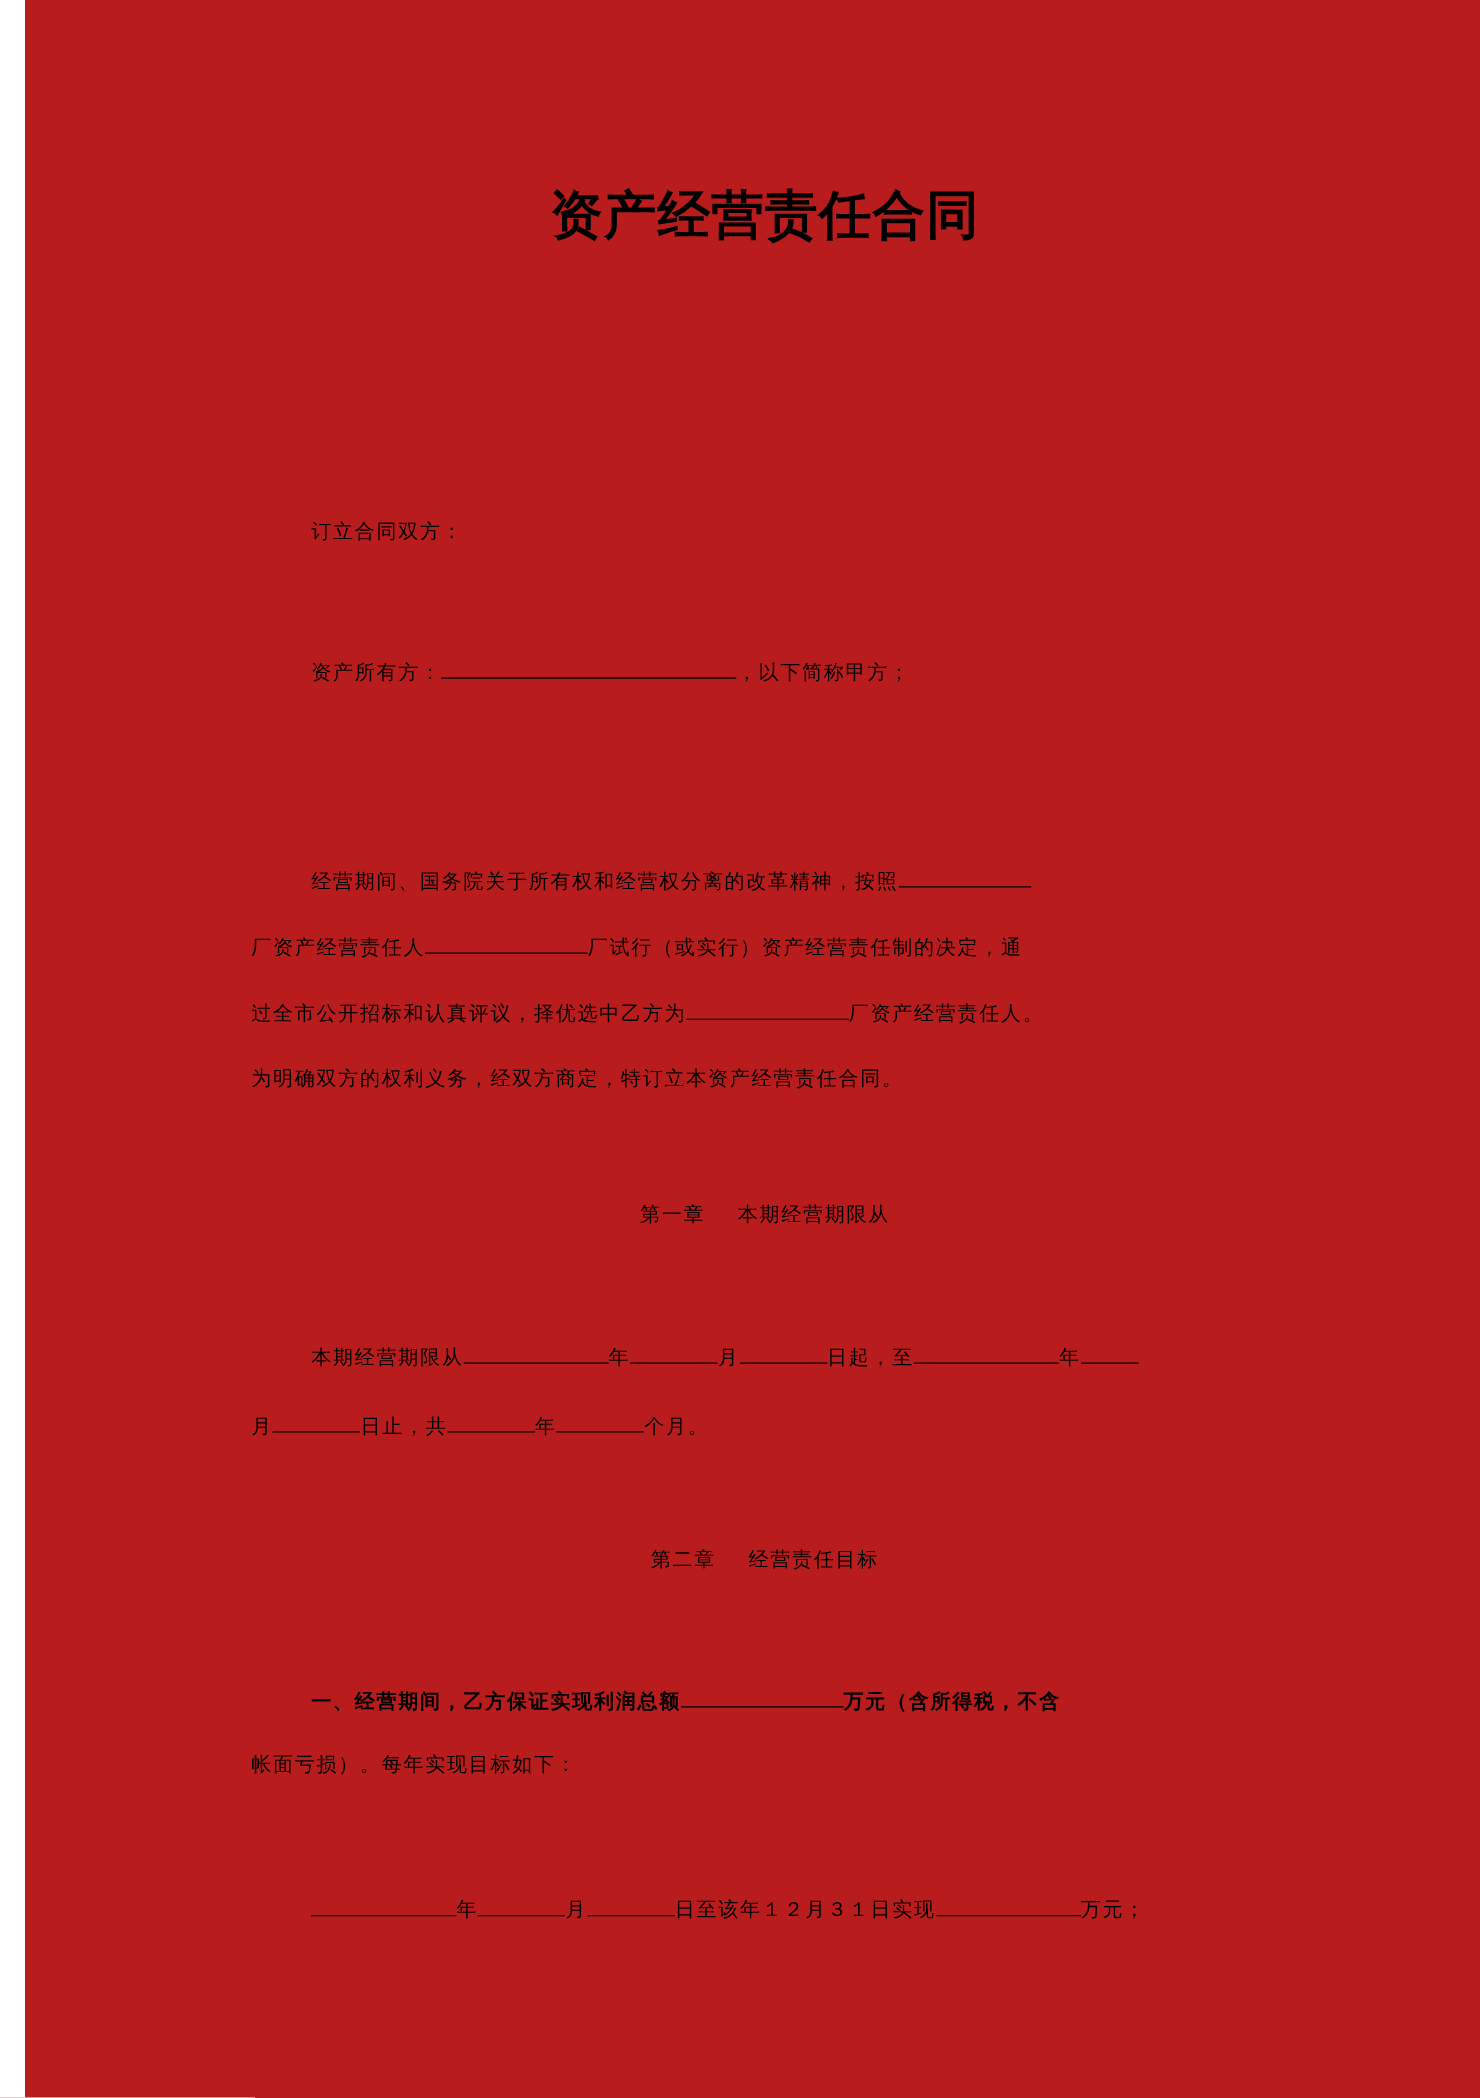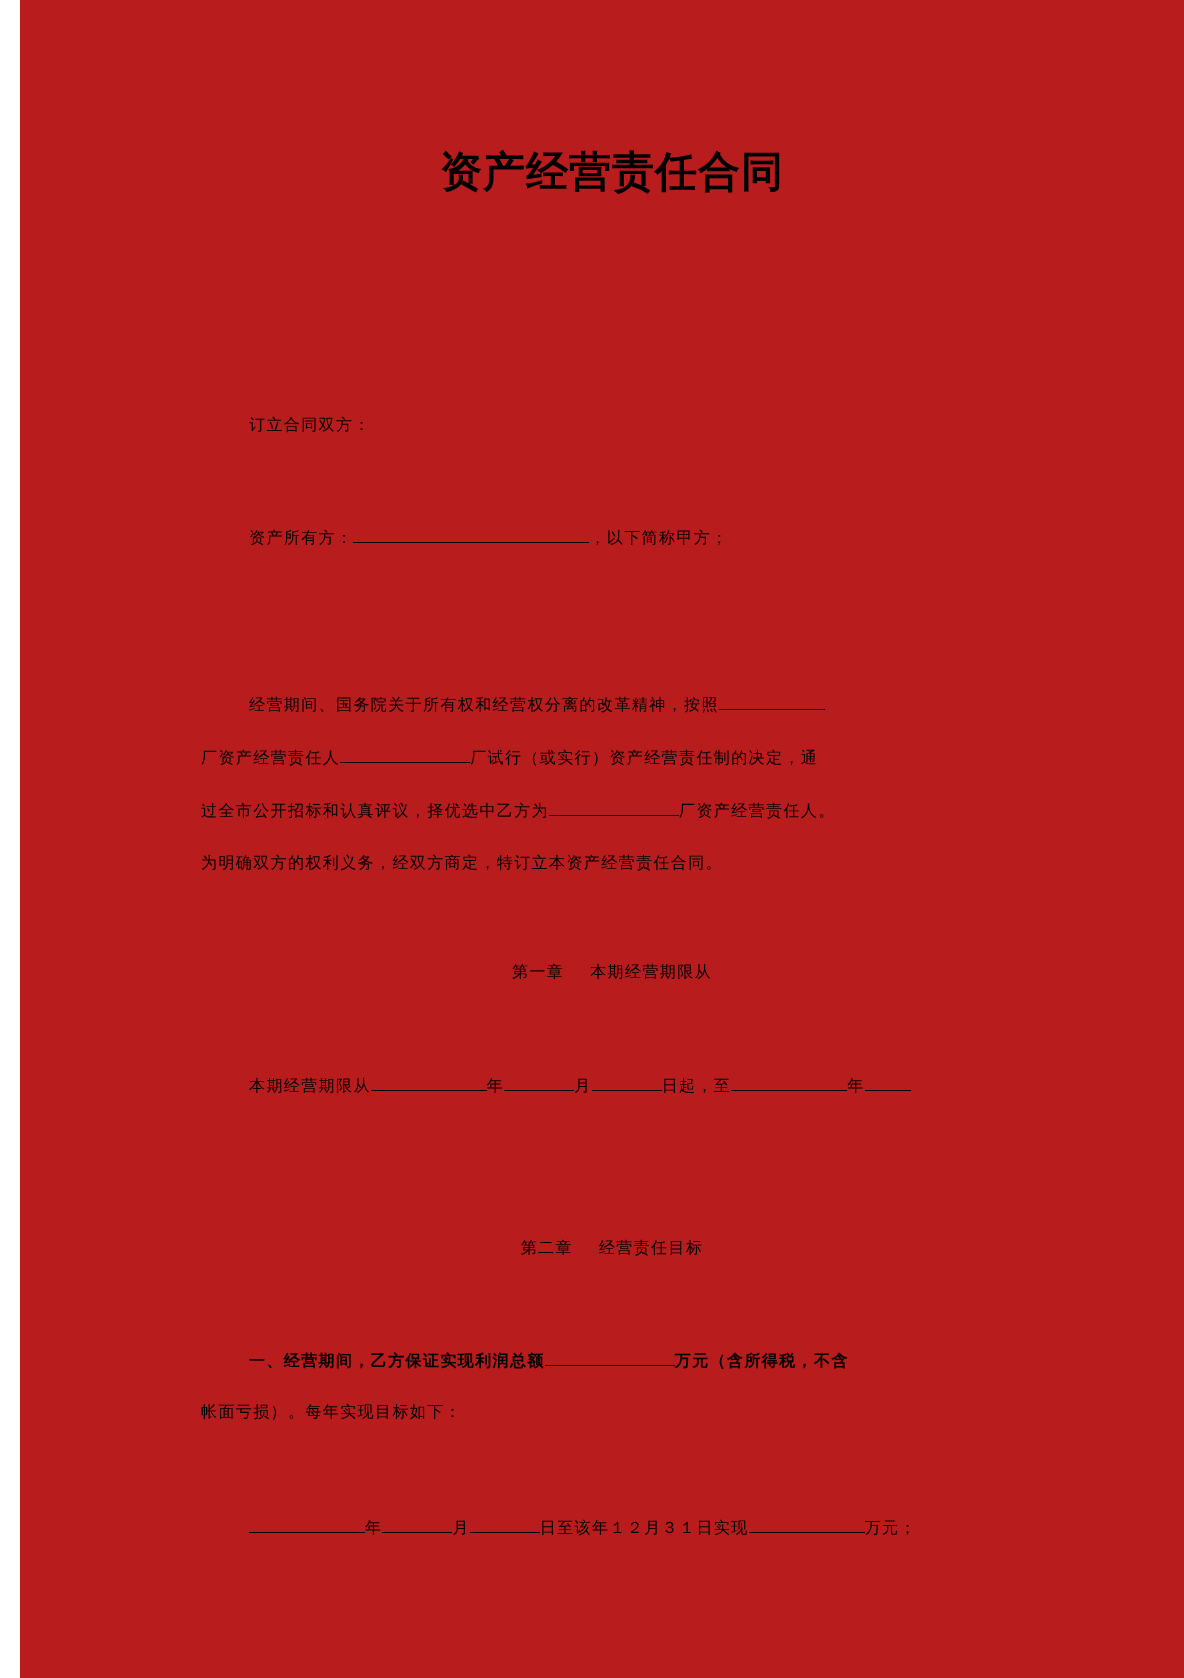--- a/index.html
+++ b/index.html
@@ -45,20 +45,23 @@
   <div class="line" style="top:848px;">为明确双方的权利义务，经双方商定，特订立本资产经营责任合同。</div>
 
   <div class="line center" style="top:957px;">
     <span>第一章</span><span class="gap"></span><span>本期经营期限从</span>
   </div>
 
   <div class="line indent" style="top:1068px;">
     <span>本期经营期限从</span><span class="blank" style="width:116px;"></span><span>年</span><span class="blank" style="width:70px;"></span><span>月</span><span class="blank" style="width:70px;"></span><span>日起，至</span><span class="blank" style="width:116px;"></span><span>年</span><span class="blank" style="width:46px;"></span>
   </div>
 
+  <div class="line" style="top:1123px;">
+    <span>月</span><span class="blank" style="width:70px;"></span><span>日止，共</span><span class="blank" style="width:70px;"></span><span>年</span><span class="blank" style="width:70px;"></span><span>个月。</span>
+  </div>
 
   <div class="line center" style="top:1233px;">
     <span>第二章</span><span class="gap"></span><span>经营责任目标</span>
   </div>
 
   <div class="line indent" style="top:1343px;font-weight:bold;">
     <span>一、经营期间，乙方保证实现利润总额</span><span class="blank" style="width:130px;"></span><span>万元（含所得税，不含</span>
   </div>
 
   <div class="line" style="top:1397px;">帐面亏损）。每年实现目标如下：</div>

